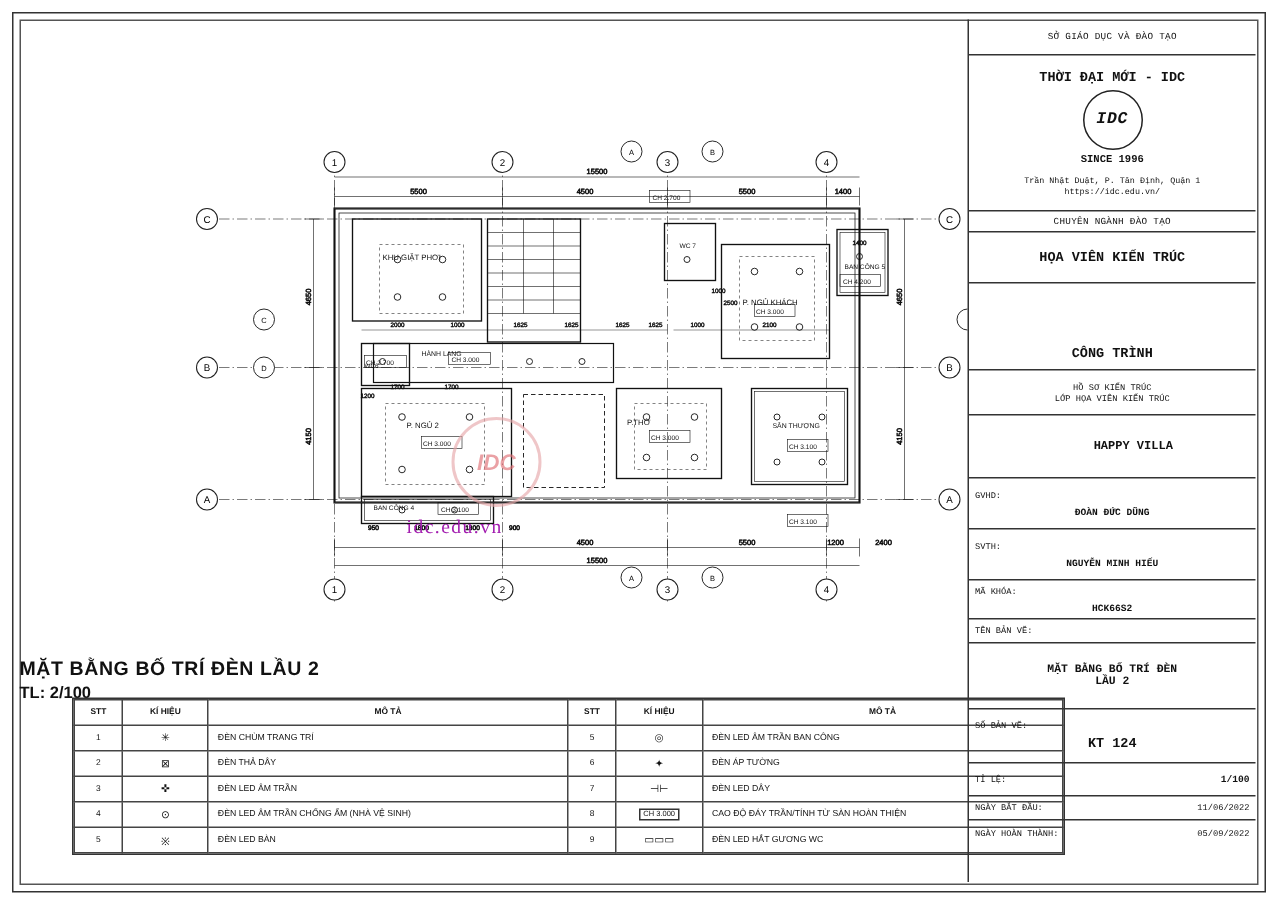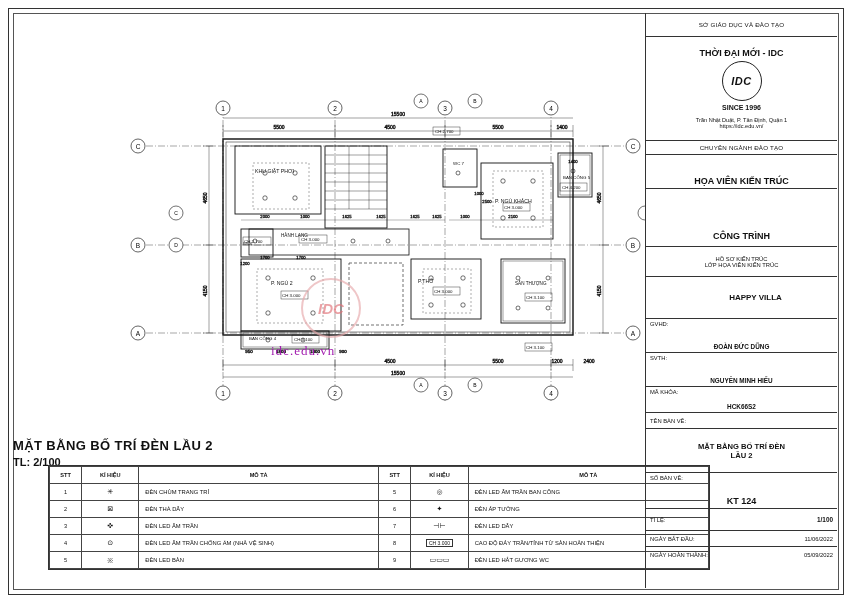--- a/index.html
+++ b/index.html
@@ -3,28 +3,28 @@
 <meta charset="utf-8">
 <style>
   html,body{margin:0;padding:0;background:#fff;}
   body{width:850px;height:601px;font-family:"Liberation Sans",sans-serif;color:#111;}
   #sheet{position:relative;width:850px;height:601px;background:#fff;overflow:hidden;}
   .frame-outer{position:absolute;left:8px;top:8px;width:834px;height:585px;border:1px solid #333;}
   .frame-inner{position:absolute;left:13px;top:13px;width:824px;height:575px;border:1px solid #555;}
 
   
   .title-block{position:absolute;right:13px;top:13px;width:192px;height:575px;border-left:1px solid #333;box-sizing:border-box;}
-  .tb-row{border-bottom:1px solid #333;box-sizing:border-box;text-align:center;display:flex;flex-direction:column;align-items:center;justify-content:center;padding:2px 4px;}
+  .tb-row{border-bottom:1px solid #333;box-sizing:border-box;text-align:center;display:flex;flex-direction:column;align-items:center;justify-content:center;padding:2px 4px;font-family:Liberation Mono, monospace;}
   .tb-t1{font-size:6.2px;letter-spacing:.2px;}
   .tb-t2{font-size:9px;font-weight:bold;}
   .tb-t3{font-size:5.6px;}
   .tb-small{font-size:5.8px;}
   .tb-mid{font-size:7.6px;font-weight:bold;}
   .logo-circle{width:38px;height:38px;border:1.2px solid #222;border-radius:50%;display:flex;align-items:center;justify-content:center;font-size:11px;font-weight:bold;font-style:italic;letter-spacing:.5px;margin:3px 0;}
-  .kv{display:flex;flex-direction:column;width:100%;justify-content:space-between;}
+  .kv{display:flex;flex-direction:column;width:100%;}
   .kv .k{font-size:5.8px;text-align:left;width:100%;}
   .kv .v{font-size:6.4px;font-weight:bold;text-align:center;width:100%;margin-top:4px;}
   .row-flex{display:flex;width:100%;align-items:center;justify-content:space-between;}
   .row-flex .k{font-size:5.8px;}
   .row-flex .v{font-size:6.4px;font-weight:bold;}
 
   
   .draw{position:absolute;left:13px;top:13px;width:632px;height:575px;}
   .plan-title{position:absolute;left:0;top:425px;width:632px;}
   .plan-title .l1{font-size:13px;font-weight:bold;letter-spacing:.4px;}
@@ -410,21 +410,21 @@
       <div class="logo-circle">
         <span>IDC</span>
       </div>
       <span class="tb-t3" style="font-weight:bold;font-size:7px;">SINCE 1996</span>
       <span class="tb-t3" style="margin-top:6px;">Trần Nhật Duật, P. Tân Định, Quận 1</span>
       <span class="tb-t3">https://idc.edu.vn/</span>
     </div>
     <div class="tb-row" style="height:14px;">
       <span class="tb-t1">CHUYÊN NGÀNH ĐÀO TẠO</span>
     </div>
-    <div class="tb-row" style="height:34px;justify-content:flex-end;">
+    <div class="tb-row" style="height:34px;">
       <span class="tb-mid" style="font-size:9px;">HỌA VIÊN KIẾN TRÚC</span>
     </div>
     <div class="tb-row" style="height:22px;margin-top:36px;">
       <span class="tb-mid" style="font-size:9px;">CÔNG TRÌNH</span>
     </div>
     <div class="tb-row" style="height:30px;">
       <span class="tb-small">HỒ SƠ KIẾN TRÚC</span>
       <span class="tb-small">LỚP HỌA VIÊN KIẾN TRÚC</span>
     </div>
     <div class="tb-row" style="height:42px;">

